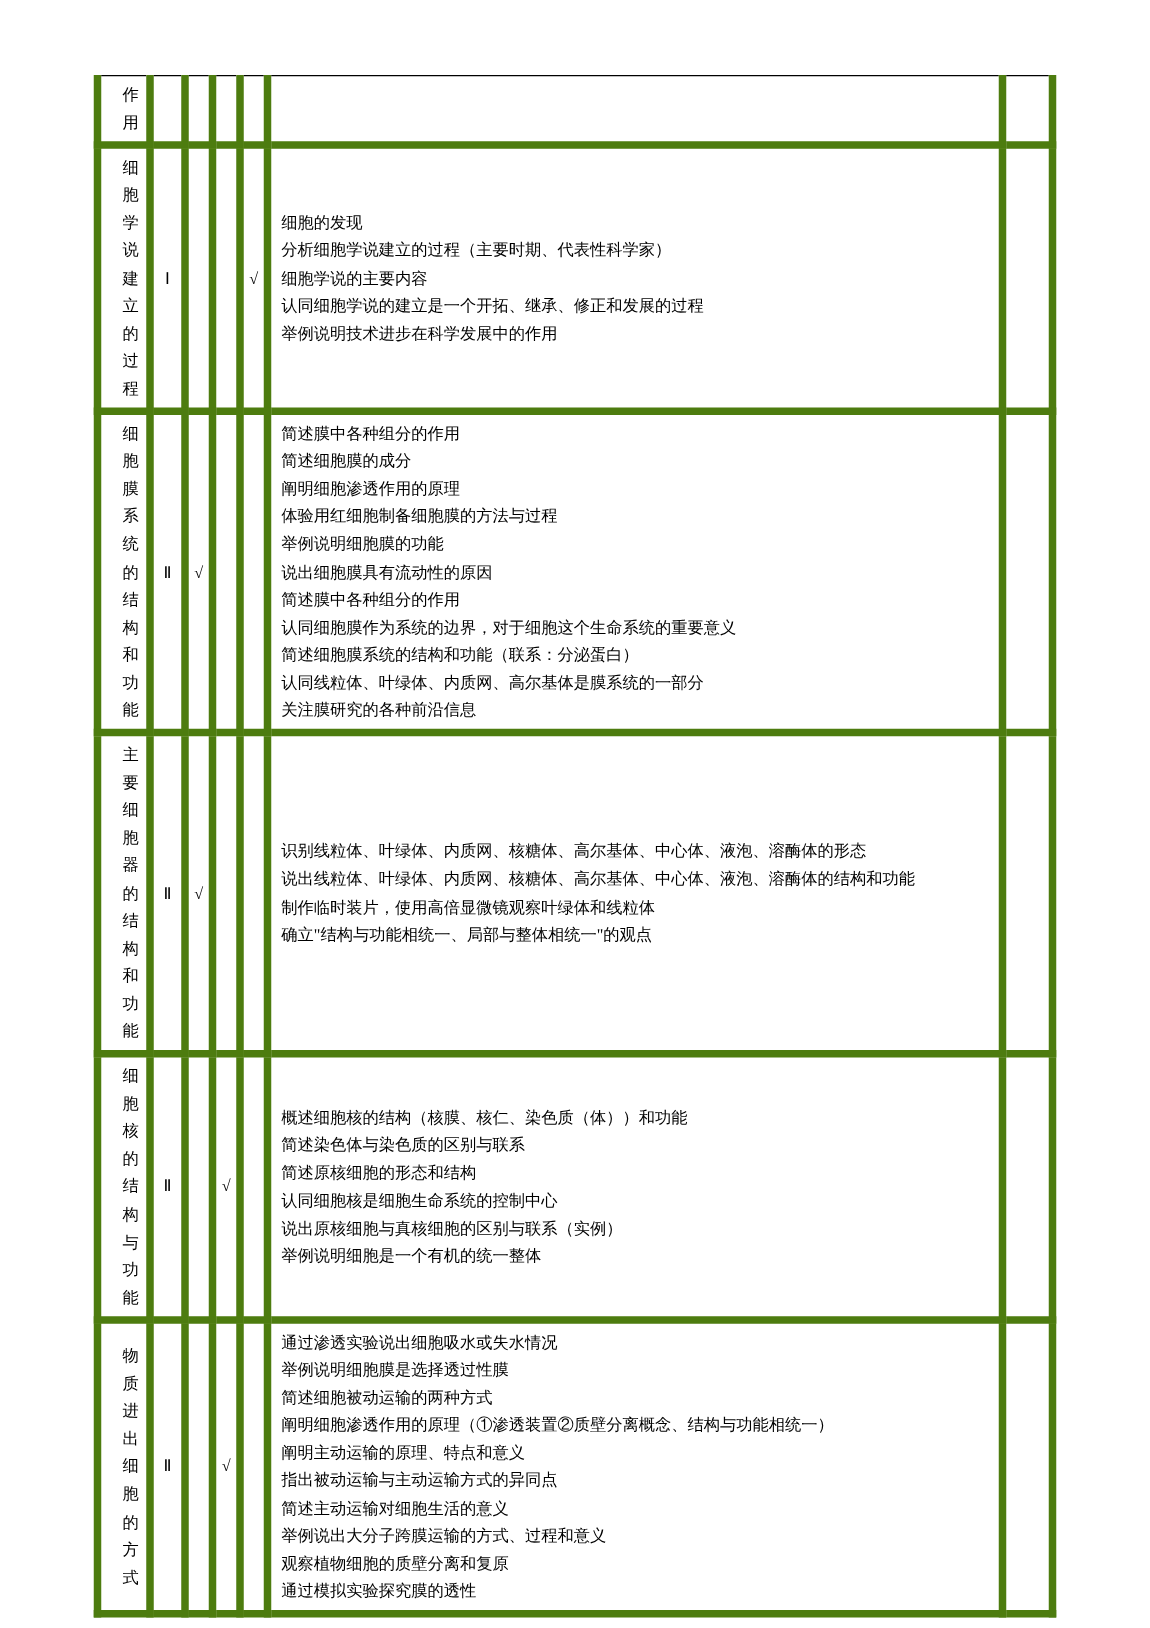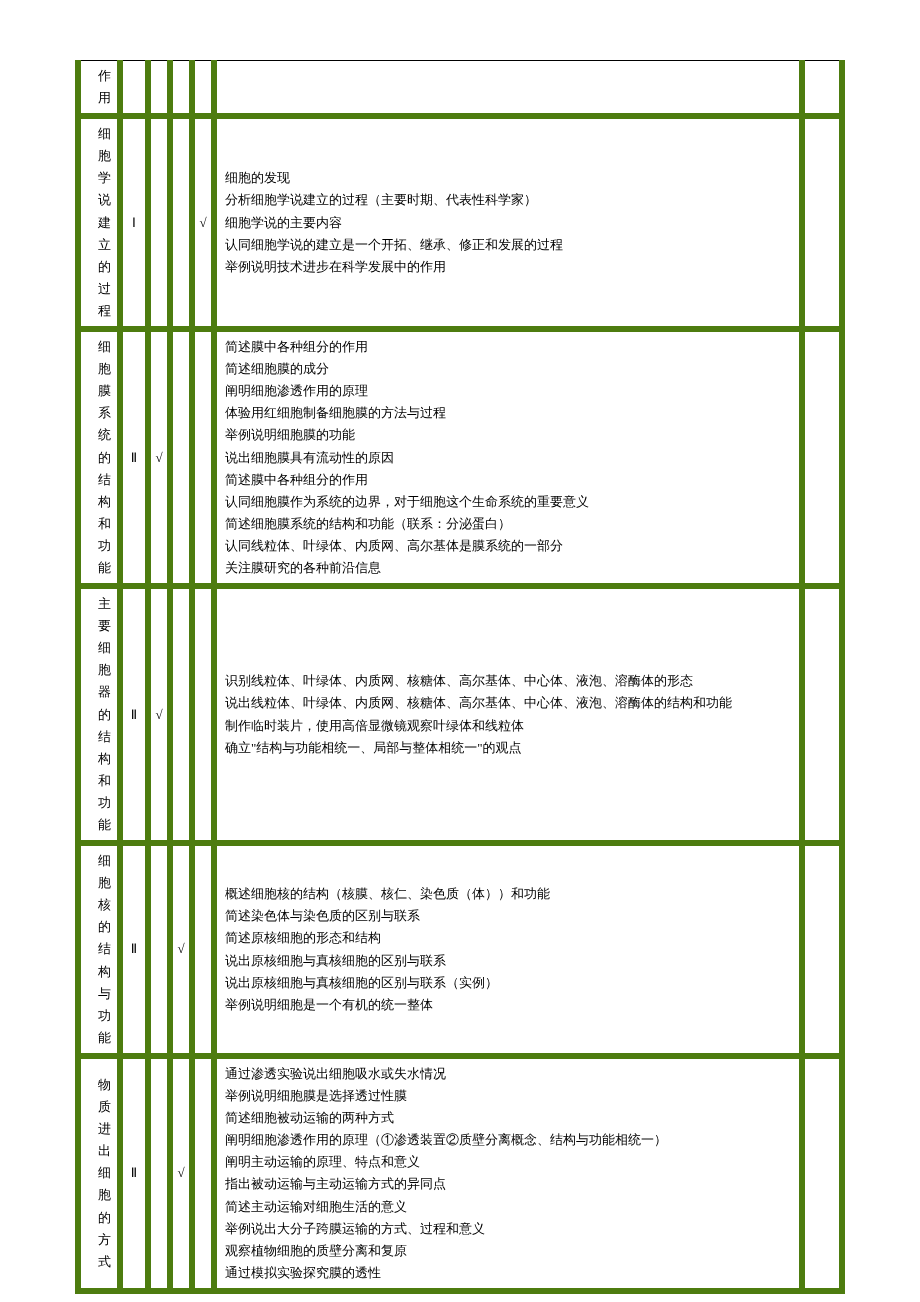--- a/index.html
+++ b/index.html
@@ -121,21 +121,21 @@
       <tr>
         <td class="col-topic">细胞核的结构与功能</td>
         <td class="col-level">Ⅱ</td>
         <td class="col-check"></td>
         <td class="col-check">√</td>
         <td class="col-check"></td>
         <td class="col-content">
           <span class="line">概述细胞核的结构（核膜、核仁、染色质（体））和功能</span>
           <span class="line">简述染色体与染色质的区别与联系</span>
           <span class="line">简述原核细胞的形态和结构</span>
-          <span class="line">说出原核细胞与真核细胞的区别与联系</span>
+          <span class="line">认同细胞核是细胞生命系统的控制中心</span>
           <span class="line">说出原核细胞与真核细胞的区别与联系（实例）</span>
           <span class="line">举例说明细胞是一个有机的统一整体</span>
         </td>
         <td class="col-last"></td>
       </tr>
       <tr>
         <td class="col-topic">物质进出细胞的方式</td>
         <td class="col-level">Ⅱ</td>
         <td class="col-check"></td>
         <td class="col-check">√</td>

